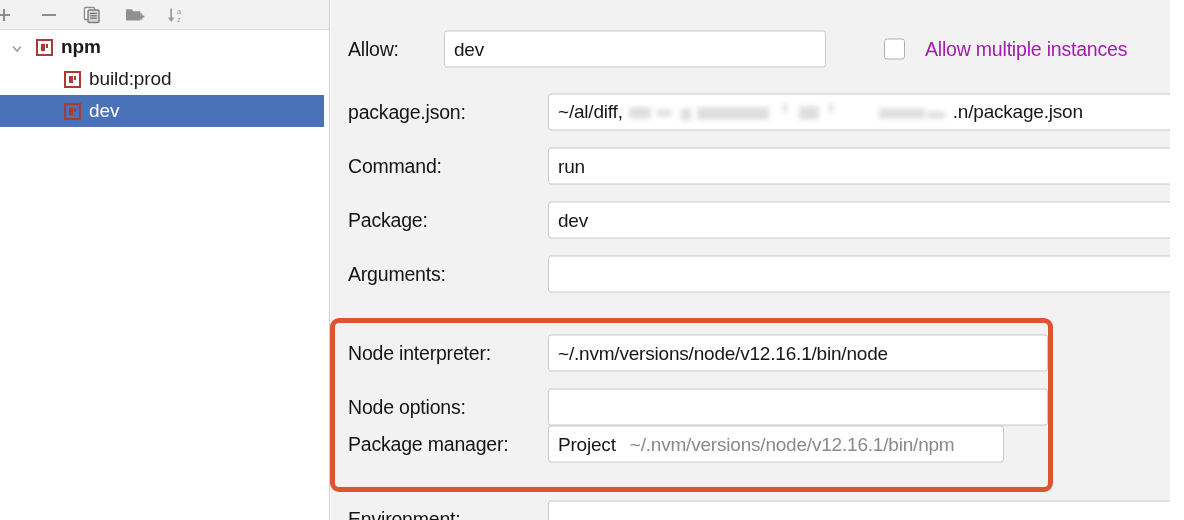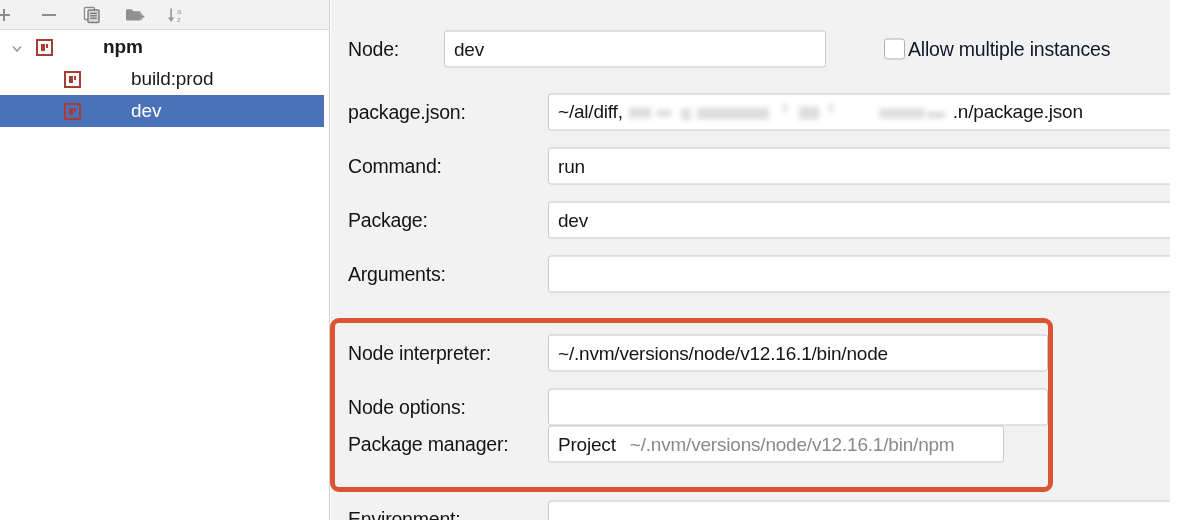--- a/index.html
+++ b/index.html
@@ -64,21 +64,20 @@
     height: 489px;
     background: #ffffff;
   }
 
   .tree-row {
     position: relative;
     height: 32px;
     display: flex;
     align-items: center;
     box-sizing: border-box;
-    gap: 42px;
   }
   .tree-row.selected {
     background: #4a72b8;
   }
 
   .twisty {
     position: absolute;
     left: 12px;
     top: 13px;
     width: 10px;
@@ -229,23 +228,23 @@
   .checkbox {
     width: 21px;
     height: 21px;
     border: 1.5px solid #b0b0b0;
     border-radius: 3px;
     background: #ffffff;
     box-sizing: border-box;
     flex: 0 0 21px;
   }
   .checkbox-label {
-    margin-left: 3px;
+    margin-left: 20px;
     font-size: 19.5px;
-    color: #0f172a;
+    color: #a21caf;
     white-space: nowrap;
     letter-spacing: -0.2px;
   }
 
   
   .annotation {
     position: absolute;
     left: 330px;
     top: 318px;
     width: 723px;
@@ -337,21 +336,21 @@
 
     </div>
   </div>
 
   <div class="divider-top"></div>
   <div class="panel-divider" style="top:30px;height:490px;"></div>
 
   <div class="form-panel">
 
     <div class="row" style="top:22px;">
-      <span class="row-label">Node:</span>
+      <span class="row-label">Allow:</span>
       <div class="field" style="left:113px;width:382px;">
         <span class="field-text">dev</span>
       </div>
       <div class="checkbox-wrap" style="left:553px;">
         <span class="checkbox"></span>
         <span class="checkbox-label">Allow multiple instances</span>
       </div>
     </div>
 
     <div class="row" style="top:85px;">

